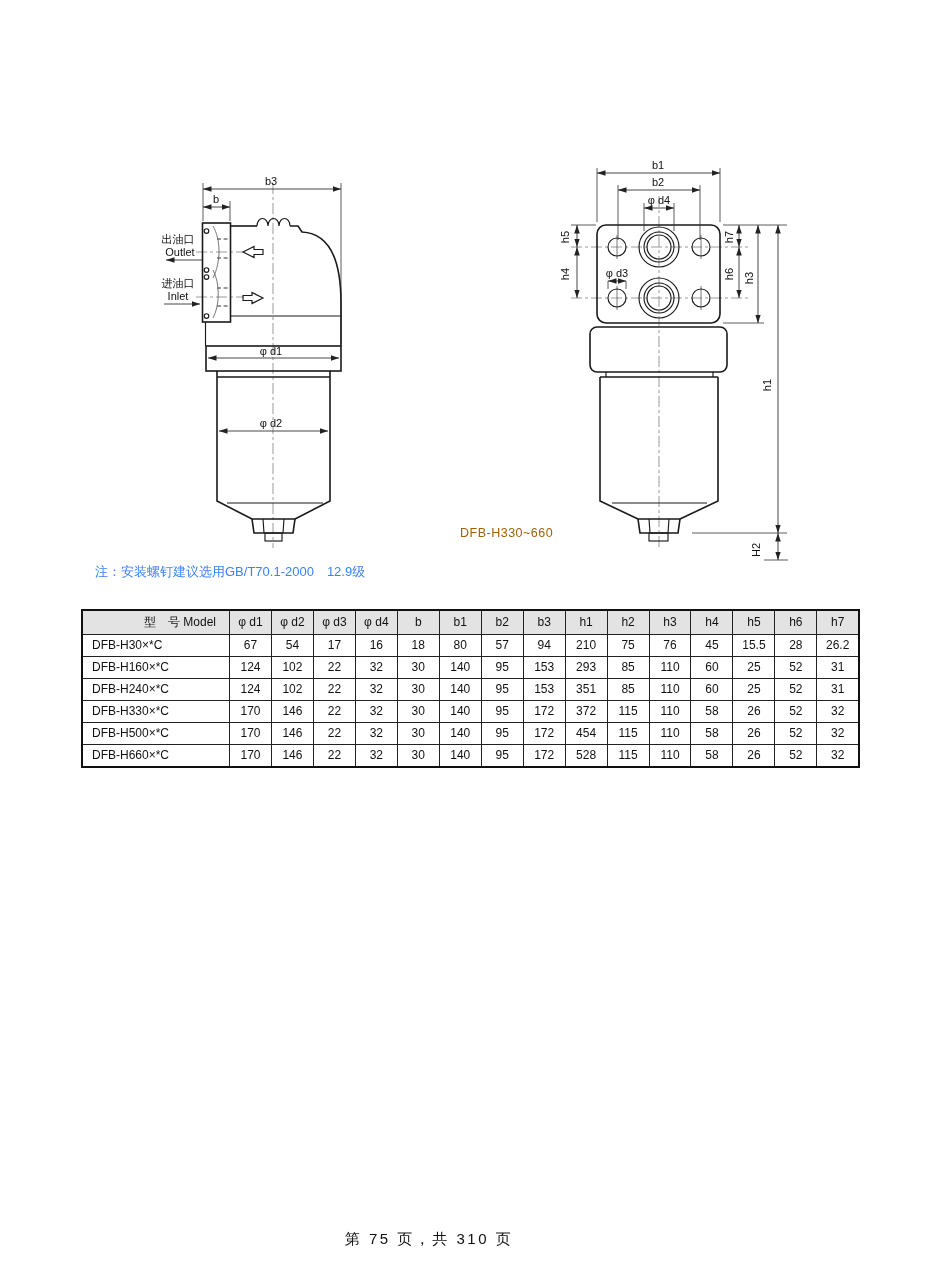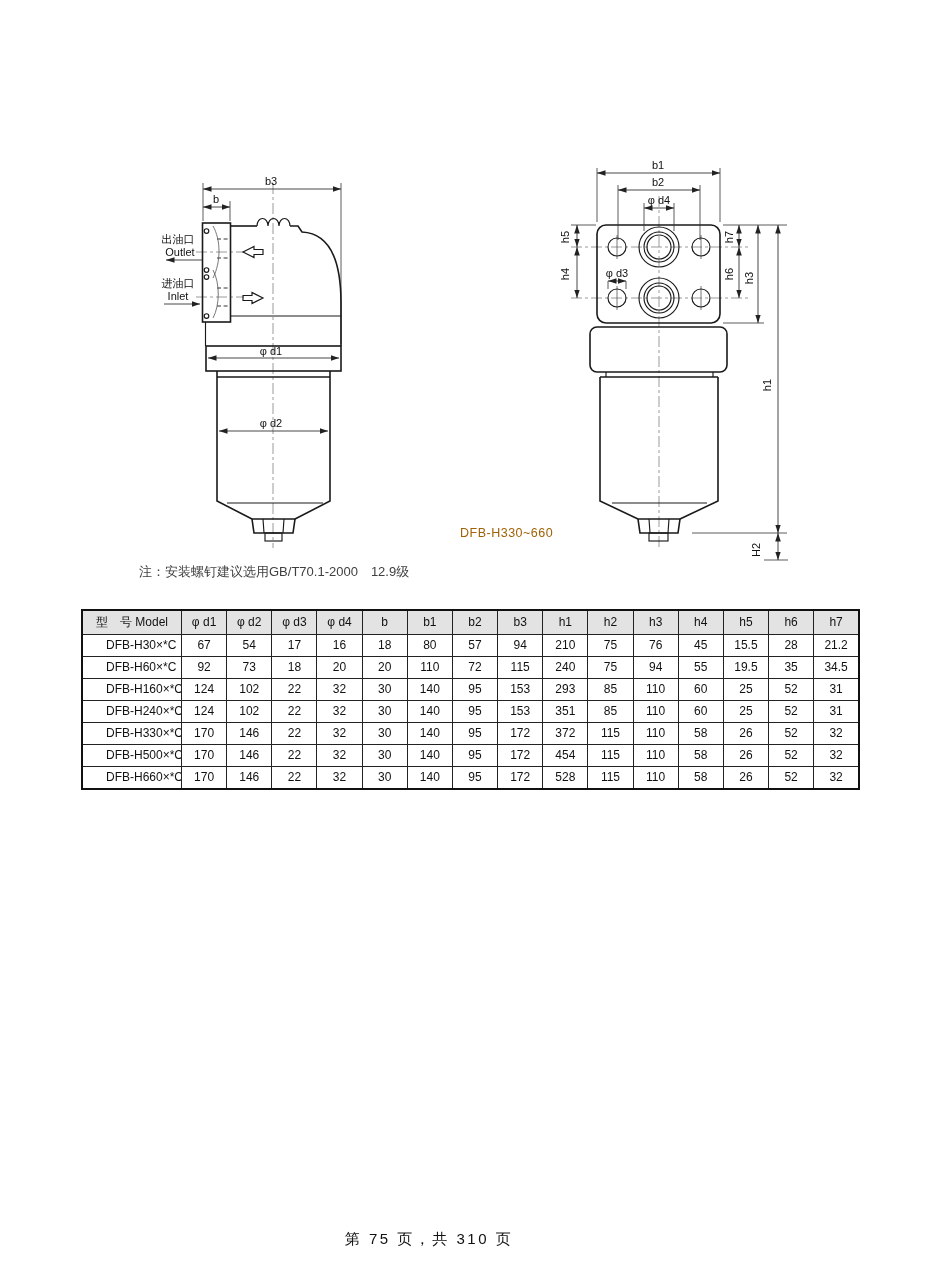--- a/index.html
+++ b/index.html
@@ -3,35 +3,35 @@
 <meta charset="utf-8">
 <style>
   html,body{margin:0;padding:0;background:#f0f0f0;}
   .page{
     position:relative;width:940px;height:1276px;background:#ffffff;
     font-family:"Liberation Sans","DejaVu Sans",sans-serif;color:#111;
     overflow:hidden;margin:0 auto;
   }
   .drawing-svg{position:absolute;left:0;top:0;}
   .caption{position:absolute;left:436px;top:526px;font-size:12.5px;letter-spacing:0.5px;color:#a16207;margin-left:24px;}
-  .note{position:absolute;left:95px;top:563px;font-size:13px;color:#404040;margin-left:44px;}
+  .note{position:absolute;left:95px;top:563px;font-size:13px;color:#3b82f6;}
   .dim-table{
     position:absolute;left:81px;top:609px;width:779px;
     border-collapse:collapse;table-layout:fixed;
     font-size:12px;color:#111;
     border:2px solid #111;
   }
   .dim-table th,.dim-table td{
     border:1px solid #222;text-align:center;padding:0;
     height:21px;line-height:21px;white-space:nowrap;overflow:hidden;
     font-weight:normal;
   }
   .dim-table thead th{background:#e3e3e3;height:23px;line-height:23px;}
-  .dim-table th:first-child,.dim-table td:first-child{width:98px;}
-  .dim-table td.model{text-align:left;padding-left:23px;}
+  .dim-table th:first-child,.dim-table td:first-child{width:98px;padding-left:48px;}
+  .dim-table td.model{text-align:left;padding-left:9px;}
   .footer{
     position:absolute;left:0;top:1230px;width:858px;text-align:center;
     font-size:15px;letter-spacing:2.5px;color:#111;
   }
   svg text{fill:#111;font-family:"Liberation Sans","DejaVu Sans",sans-serif;}
   .outline{fill:none;stroke:#1a1a1a;stroke-width:1.6;}
   .outline2{fill:none;stroke:#1a1a1a;stroke-width:1.15;}
   .thin{fill:none;stroke:#555;stroke-width:0.8;}
   .dimline{fill:none;stroke:#333;stroke-width:0.9;}
   .extline{fill:none;stroke:#333;stroke-width:0.8;}
@@ -209,39 +209,21 @@
           <td>18</td>
           <td>80</td>
           <td>57</td>
           <td>94</td>
           <td>210</td>
           <td>75</td>
           <td>76</td>
           <td>45</td>
           <td>15.5</td>
           <td>28</td>
-          <td>21.2</td>
-        </tr>
-        <tr>
-          <td class="model">DFB-H60×*C</td>
-          <td>92</td>
-          <td>73</td>
-          <td>18</td>
-          <td>20</td>
-          <td>20</td>
-          <td>110</td>
-          <td>72</td>
-          <td>115</td>
-          <td>240</td>
-          <td>75</td>
-          <td>94</td>
-          <td>55</td>
-          <td>19.5</td>
-          <td>35</td>
-          <td>34.5</td>
+          <td>26.2</td>
         </tr>
         <tr>
           <td class="model">DFB-H160×*C</td>
           <td>124</td>
           <td>102</td>
           <td>22</td>
           <td>32</td>
           <td>30</td>
           <td>140</td>
           <td>95</td>

